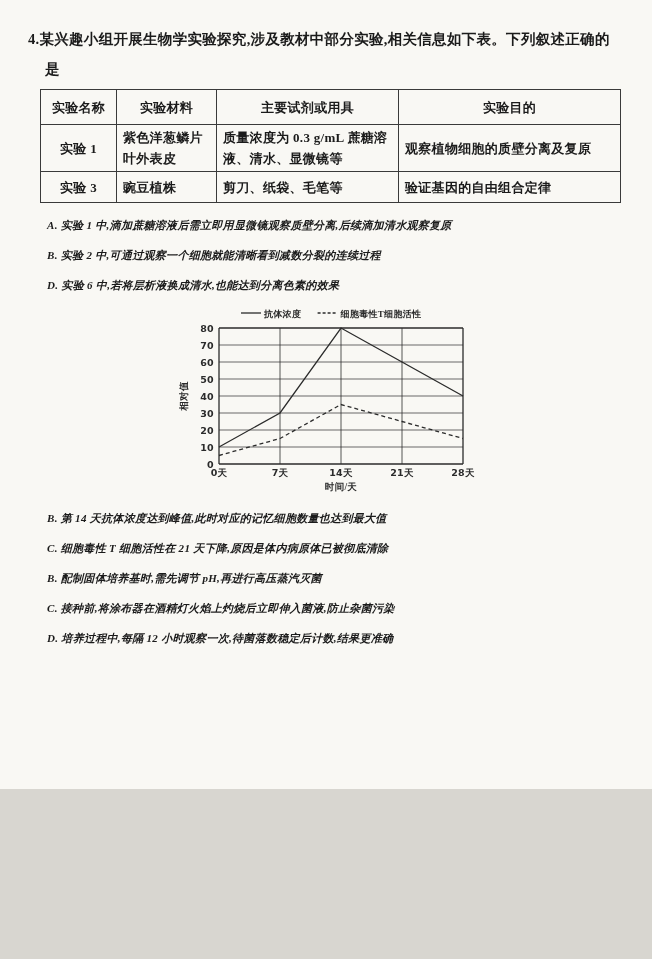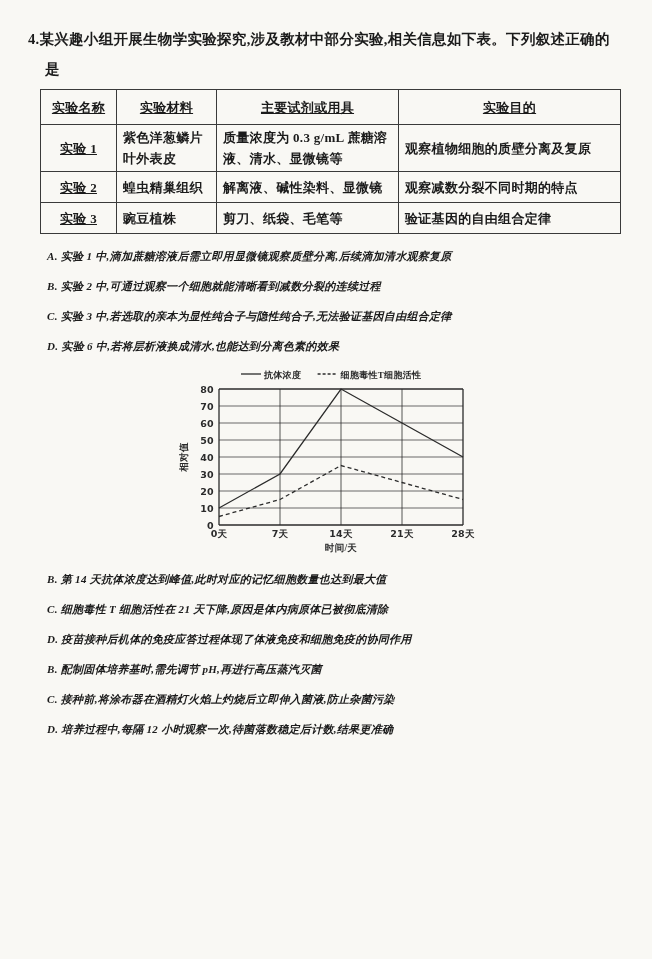--- a/index.html
+++ b/index.html
@@ -1,32 +1,32 @@
 <!DOCTYPE html>
 <html><head>
 <meta charset="utf-8">
 <style>
   html,body{margin:0;padding:0;background:#d8d6d0;}
   .page{
-    width:652px;height:959px;box-sizing:border-box;
+    width:652px;height:789px;box-sizing:border-box;
     margin:0 auto;padding:24px 28px 0 28px;
     background:#f9f8f4;color:#1b1b1b;
     font-family:"Liberation Serif","DejaVu Serif",serif;
     font-weight:700;letter-spacing:0.3px;overflow:hidden;
   }
   p{margin:0;}
   .stem{font-size:14.5px;line-height:30px;padding-left:17px;text-indent:-17px;}
   .opt{font-size:11px;line-height:30px;padding-left:19px;font-style:italic;}
   table.exp{border-collapse:collapse;margin:5px 0 7px 12px;width:580px;
     font-size:13px;font-weight:700;table-layout:fixed;}
   table.exp th,table.exp td{border:1.4px solid #3a3a3a;padding:2px 6px;line-height:21px;
     overflow:hidden;}
-  table.exp th{height:30px;text-align:center;text-decoration:underline;}
+  table.exp th{height:30px;text-align:center;}
   table.exp td{height:26px;}
-  td.cc{text-align:center;text-decoration:underline;}
+  td.cc{text-align:center;}
   .chart-wrap{display:flex;justify-content:center;margin:2px 0 3px;}
 </style>
 </head>
 <body>
 
 <div class="page">
 
   <p class="stem">4.某兴趣小组开展生物学实验探究,涉及教材中部分实验,相关信息如下表。下列叙述正确的是</p>
 
   <table class="exp">
@@ -45,37 +45,30 @@
       </tr>
     </thead>
     <tbody>
       <tr>
         <td class="cc">实验 1</td>
         <td>紫色洋葱鳞片叶外表皮</td>
         <td>质量浓度为 0.3 g/mL 蔗糖溶液、清水、显微镜等</td>
         <td>观察植物细胞的质壁分离及复原</td>
       </tr>
       <tr>
-        <td class="cc">实验 2</td>
-        <td>蝗虫精巢组织</td>
-        <td>解离液、碱性染料、显微镜</td>
-        <td>观察减数分裂不同时期的特点</td>
-      </tr>
-      <tr>
         <td class="cc">实验 3</td>
         <td>豌豆植株</td>
         <td>剪刀、纸袋、毛笔等</td>
         <td>验证基因的自由组合定律</td>
       </tr>
     </tbody>
   </table>
 
   <p class="opt">A. 实验 1 中,滴加蔗糖溶液后需立即用显微镜观察质壁分离,后续滴加清水观察复原</p>
   <p class="opt">B. 实验 2 中,可通过观察一个细胞就能清晰看到减数分裂的连续过程</p>
-  <p class="opt">C. 实验 3 中,若选取的亲本为显性纯合子与隐性纯合子,无法验证基因自由组合定律</p>
   <p class="opt">D. 实验 6 中,若将层析液换成清水,也能达到分离色素的效果</p>
 
 
   <div class="chart-wrap">
     <svg width="302" height="198" viewBox="0 0 302 198">
         <line x1="44" y1="162" x2="288" y2="162" stroke="#2b2b2b" stroke-width="1.3"></line>
         <text x="39" y="165.5" text-anchor="end" font-size="9.5" font-family="DejaVu Sans, sans-serif" fill="#2b2b2b">0</text>
         <line x1="44" y1="145" x2="288" y2="145" stroke="#2b2b2b" stroke-width="0.7"></line>
         <text x="39" y="148.5" text-anchor="end" font-size="9.5" font-family="DejaVu Sans, sans-serif" fill="#2b2b2b">10</text>
         <line x1="44" y1="128" x2="288" y2="128" stroke="#2b2b2b" stroke-width="0.7"></line>
@@ -108,19 +101,18 @@
         <text x="12" y="94" text-anchor="middle" font-size="9.5" fill="#2b2b2b" transform="rotate(-90 12 94)">相对值</text>
         <line x1="66" y1="11" x2="86" y2="11" stroke="#2b2b2b" stroke-width="1.3"></line>
         <text x="89" y="14.5" font-size="9" fill="#2b2b2b">抗体浓度</text>
         <line x1="142.6" y1="11" x2="162.6" y2="11" stroke="#2b2b2b" stroke-width="1.3" stroke-dasharray="3 2"></line>
         <text x="165.6" y="14.5" font-size="9" fill="#2b2b2b">细胞毒性T细胞活性</text>
       </svg>
   </div>
 
   <p class="opt">B. 第 14 天抗体浓度达到峰值,此时对应的记忆细胞数量也达到最大值</p>
   <p class="opt">C. 细胞毒性 T 细胞活性在 21 天下降,原因是体内病原体已被彻底清除</p>
-  <p class="opt">D. 疫苗接种后机体的免疫应答过程体现了体液免疫和细胞免疫的协同作用</p>
 
   <p class="opt">B. 配制固体培养基时,需先调节 pH,再进行高压蒸汽灭菌</p>
   <p class="opt">C. 接种前,将涂布器在酒精灯火焰上灼烧后立即伸入菌液,防止杂菌污染</p>
   <p class="opt">D. 培养过程中,每隔 12 小时观察一次,待菌落数稳定后计数,结果更准确</p>
 
 </div>
 
 </body></html>

